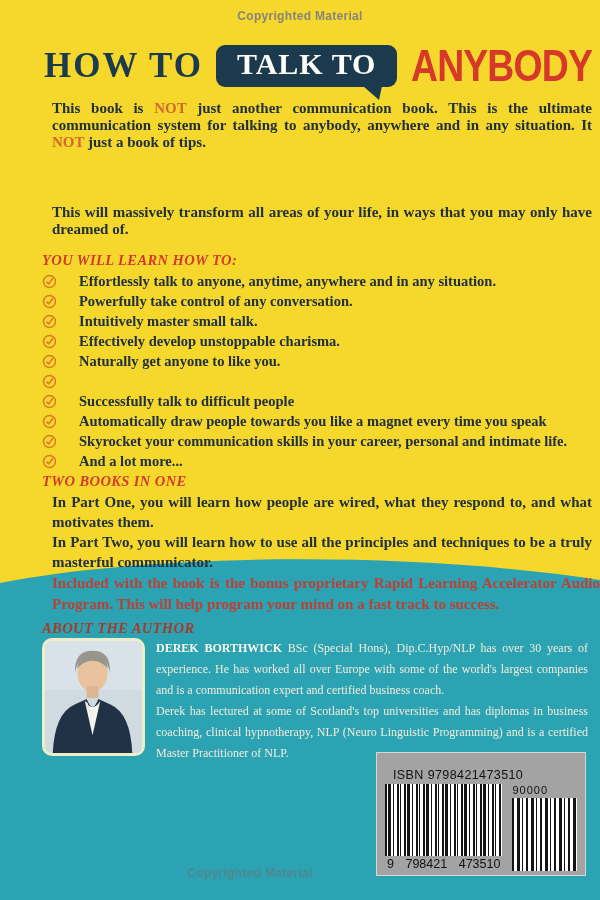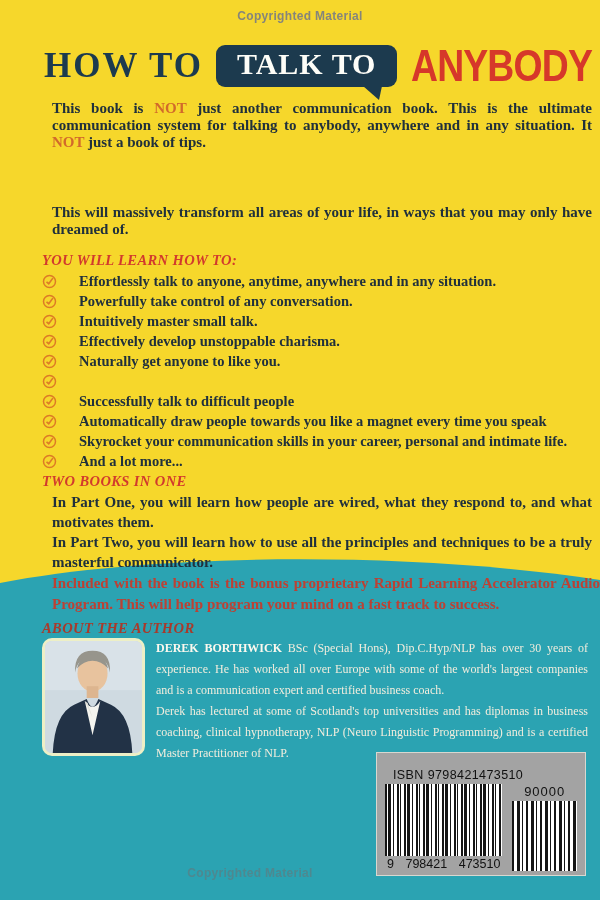--- a/index.html
+++ b/index.html
@@ -61,21 +61,21 @@
     padding:15px 8px 4px;font-family:"Liberation Sans",sans-serif;color:#111;
     display:flex;flex-direction:column;box-shadow:0 0 0 1px #d8d8d0}
   .isbn-row{font-size:12.5px;letter-spacing:.4px;margin-left:8px}
   .bars-row{flex:1;display:flex;gap:10px;margin-top:2px}
   .bc-main{width:120px;display:flex;flex-direction:column}
   .bars{flex:1;background:repeating-linear-gradient(90deg,
       #141414 0 2px,#fff 2px 3px,#141414 3px 6px,#fff 6px 8px,#141414 8px 9px,
       #fff 9px 12px,#141414 12px 14px,#fff 14px 15px,#141414 15px 16px,#fff 16px 19px)}
   .digits{display:flex;justify-content:space-between;font-size:12.5px;padding:1px 2px 0}
   .bc-addon{width:66px;display:flex;flex-direction:column}
-  .price{font-size:13px;text-align:center;letter-spacing:1px}
+  .price{font-size:11px;text-align:left;letter-spacing:1px}
   .bars2{flex:1;margin-top:2px;background:repeating-linear-gradient(90deg,
       #141414 0 2px,#fff 2px 5px,#141414 5px 8px,#fff 8px 10px,#141414 10px 11px,#fff 11px 14px)}
 </style>
 </head>
 <body>
 
 <div class="cover">
 
   <svg class="teal-curve" viewBox="0 0 600 350" preserveAspectRatio="none" aria-hidden="true">
     <path d="M0,33 C160,2 420,2 600,30 L600,350 L0,350 Z" fill="#2BA3B2"></path>

